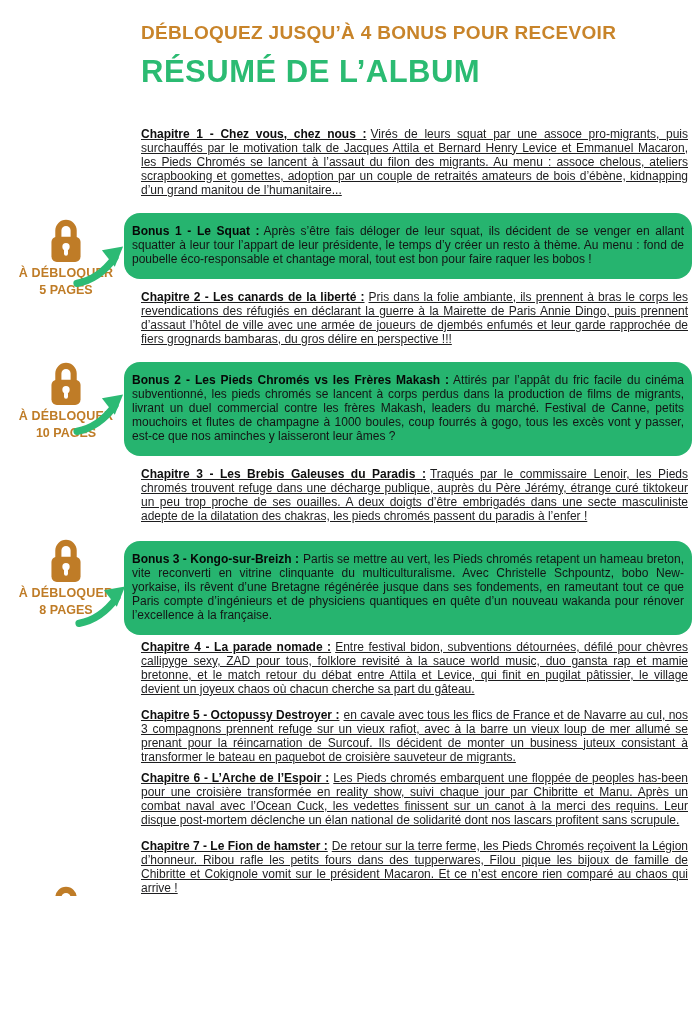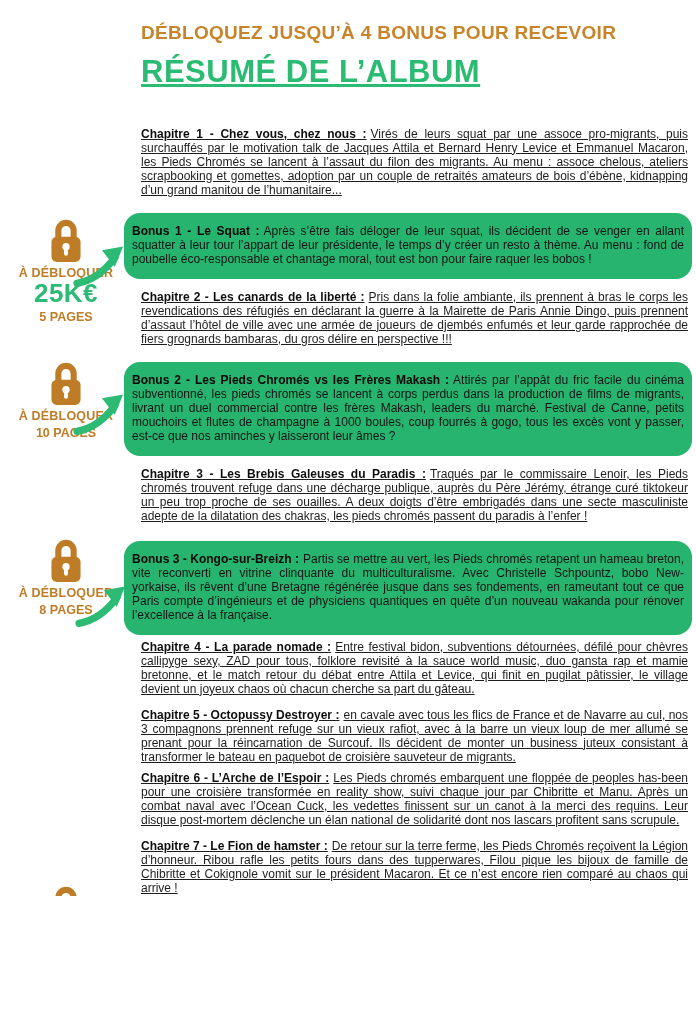--- a/index.html
+++ b/index.html
@@ -2,21 +2,21 @@
 <html lang="fr"><head>
 <meta charset="utf-8">
 <style>
   html,body{margin:0;padding:0;background:#fff;}
   .page{position:relative;width:696px;height:896px;background:#ffffff;overflow:hidden;
         font-family:"Liberation Sans","DejaVu Sans",sans-serif;}
 
   
   .hdr{position:absolute;left:141px;top:20px;width:547px;}
   .hdr-line{font-size:19px;font-weight:800;color:#c8842a;line-height:26px;letter-spacing:.3px;}
-  .title{font-size:31px;font-weight:800;color:#2bbb72;line-height:36px;margin-top:8px;letter-spacing:.5px;text-decoration:underline;}
+  .title{font-size:31px;font-weight:800;color:#2bbb72;line-height:36px;margin-top:8px;letter-spacing:.5px;}
 
   
   .para{position:absolute;left:141px;width:547px;margin:0;font-size:12px;line-height:13.9px;
         text-align:justify;color:#1d1d1f;text-decoration:underline;}
   .lead{font-weight:700;color:#0e0e0e;margin-right:4px;}
 
   
   .bonus{position:absolute;left:124px;width:568px;box-sizing:border-box;background:#26b46f;
          border-radius:16px;padding:12px 8px;font-size:12px;line-height:13.9px;
          text-align:justify;color:#141414;}
@@ -63,21 +63,20 @@
   <div class="bonus" style="top:906px"><span class="lead">Bonus 4 - Art book :</span><span>Plus 15 pages de dessins, illustrations, croquis et bonus inédits !</span></div>
 
   <div class="unlock" style="top:216px">
     <svg class="lock" width="46" height="49" viewBox="0 0 60 64">
         <path d="M20 30 V 19 a10 10 0 0 1 20 0 V 30" fill="none" stroke="#bf7c27" stroke-width="8"></path>
         <rect x="11" y="27" width="38" height="33" rx="7" fill="#bf7c27"></rect>
         <circle cx="30" cy="40" r="4.8" fill="#ffffff"></circle>
         <rect x="27.4" y="42" width="5.2" height="10" rx="2.6" fill="#ffffff"></rect>
       </svg>
     <div class="lbl">À DÉBLOQUER</div>
-    <div class="amt">25K€</div>
     <div class="pgs">5 PAGES</div>
   </div>
   <svg class="arrow" style="left:72px;top:242px" width="58" height="46" viewBox="0 0 60 50">
       <path d="M4 45 C 20 42, 34 32, 45 17" stroke="#2cba74" stroke-width="8" fill="none" stroke-linecap="round"></path>
       <path d="M54 5 L31 9 L45 27 Z" fill="#2cba74"></path>
     </svg>
 
   <div class="unlock" style="top:359px">
     <svg class="lock" width="46" height="49" viewBox="0 0 60 64">
         <path d="M20 30 V 19 a10 10 0 0 1 20 0 V 30" fill="none" stroke="#bf7c27" stroke-width="8"></path>

